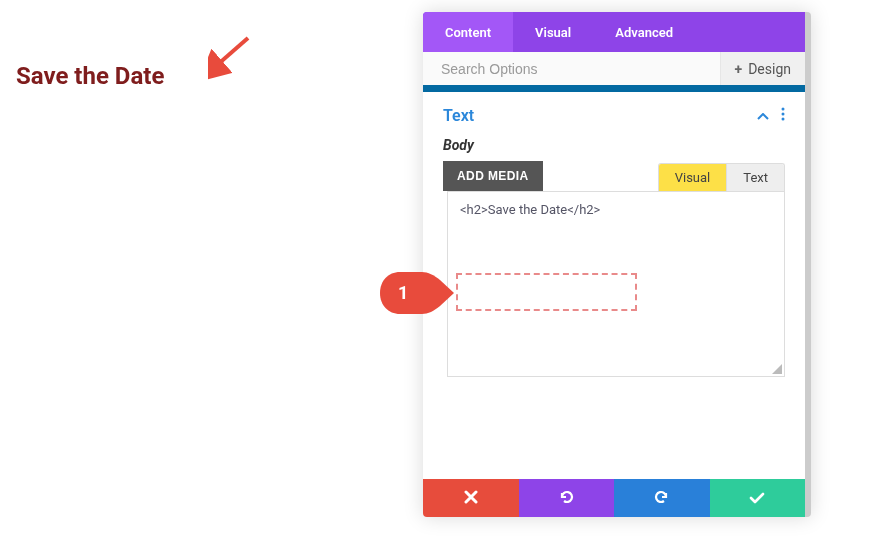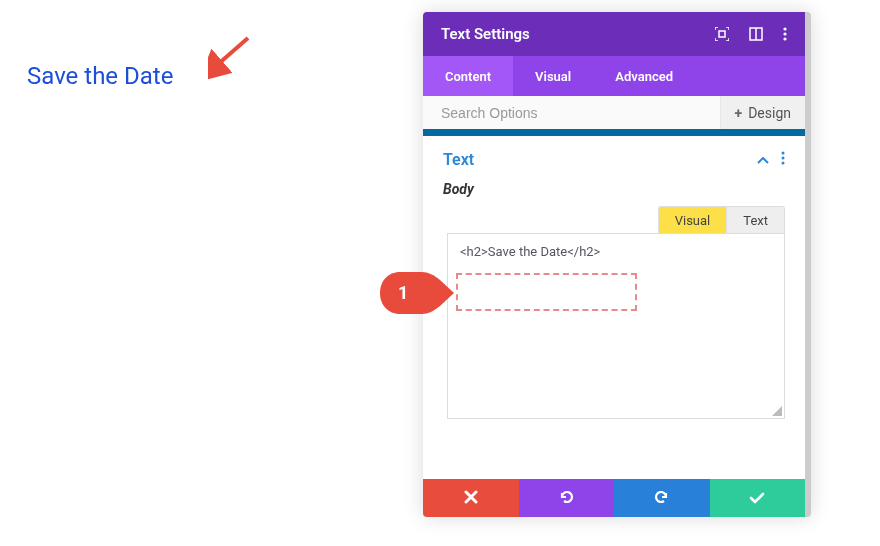--- a/index.html
+++ b/index.html
@@ -6,25 +6,25 @@
   body {
     width: 880px;
     height: 546px;
     background: #ffffff;
     font-family: -apple-system, BlinkMacSystemFont, "Segoe UI", Roboto, Helvetica, Arial, sans-serif;
     position: relative;
     overflow: hidden;
   }
   .preview-text {
     position: absolute;
-    left: 27px;
+    left: 16px;
     top: 62px;
     font-size: 24px;
-    color: #1d4ed8;
-    font-weight: 400;
+    color: #7f1d1d;
+    font-weight: 700;
   }
   .arrow {
     position: absolute;
     left: 208px;
     top: 30px;
     pointer-events: none;
   }
   .panel {
     position: absolute;
     left: 423px;
@@ -208,44 +208,20 @@
     <defs>
       <marker id="ah" markerWidth="8" markerHeight="8" refX="2" refY="4" orient="auto">
         <polygon points="0,0 8,4 0,8" fill="#e84b3c"></polygon>
       </marker>
     </defs>
     <line x1="40" y1="8" x2="8" y2="36" stroke="#e84b3c" stroke-width="4" marker-end="url(#ah)"></line>
   </svg>
 </div>
 
 <div class="panel">
-  <div class="panel-header">
-    <div class="panel-title">Text Settings</div>
-    <div class="header-icons">
-      <span>
-        <svg width="14" height="14" viewBox="0 0 14 14">
-            <rect x="4" y="4" width="6" height="6" fill="none" stroke="#fff" stroke-width="1.5"></rect>
-            <path d="M0 0h3M0 0v3 M14 0h-3M14 0v3 M0 14h3M0 14v-3 M14 14h-3M14 14v-3" stroke="#fff" stroke-width="1.5"></path>
-          </svg>
-      </span>
-      <span>
-        <svg width="14" height="14" viewBox="0 0 14 14">
-            <rect x="1" y="1" width="12" height="12" fill="none" stroke="#fff" stroke-width="1.5"></rect>
-            <line x1="7" y1="1" x2="7" y2="13" stroke="#fff" stroke-width="1.5"></line>
-          </svg>
-      </span>
-      <span>
-        <svg width="4" height="14" viewBox="0 0 4 14">
-            <circle cx="2" cy="2" r="1.6" fill="#fff"></circle>
-            <circle cx="2" cy="7" r="1.6" fill="#fff"></circle>
-            <circle cx="2" cy="12" r="1.6" fill="#fff"></circle>
-          </svg>
-      </span>
-    </div>
-  </div>
 
   <div class="tabs">
     <div class="tab active">Content</div>
     <div class="tab">Visual</div>
     <div class="tab">Advanced</div>
   </div>
 
   <div class="search-row">
     <input class="search-input" placeholder="Search Options" style="">
     <div class="filter-btn">
@@ -268,20 +244,21 @@
             <circle cx="2" cy="7" r="1.5" fill="#2b87da"></circle>
             <circle cx="2" cy="12" r="1.5" fill="#2b87da"></circle>
           </svg>
       </span>
     </div>
   </div>
 
   <div class="body-label">Body</div>
 
   <div class="toolbar-row">
+    <button class="add-media">ADD MEDIA</button>
     <div class="editor-tabs">
       <div class="etab">Visual</div>
       <div class="etab active">Text</div>
     </div>
   </div>
 
   <div class="editor-area">
     <div class="editor-text">&lt;h2&gt;Save the Date&lt;/h2&gt;</div>
     <div class="resize-handle"></div>
   </div>

